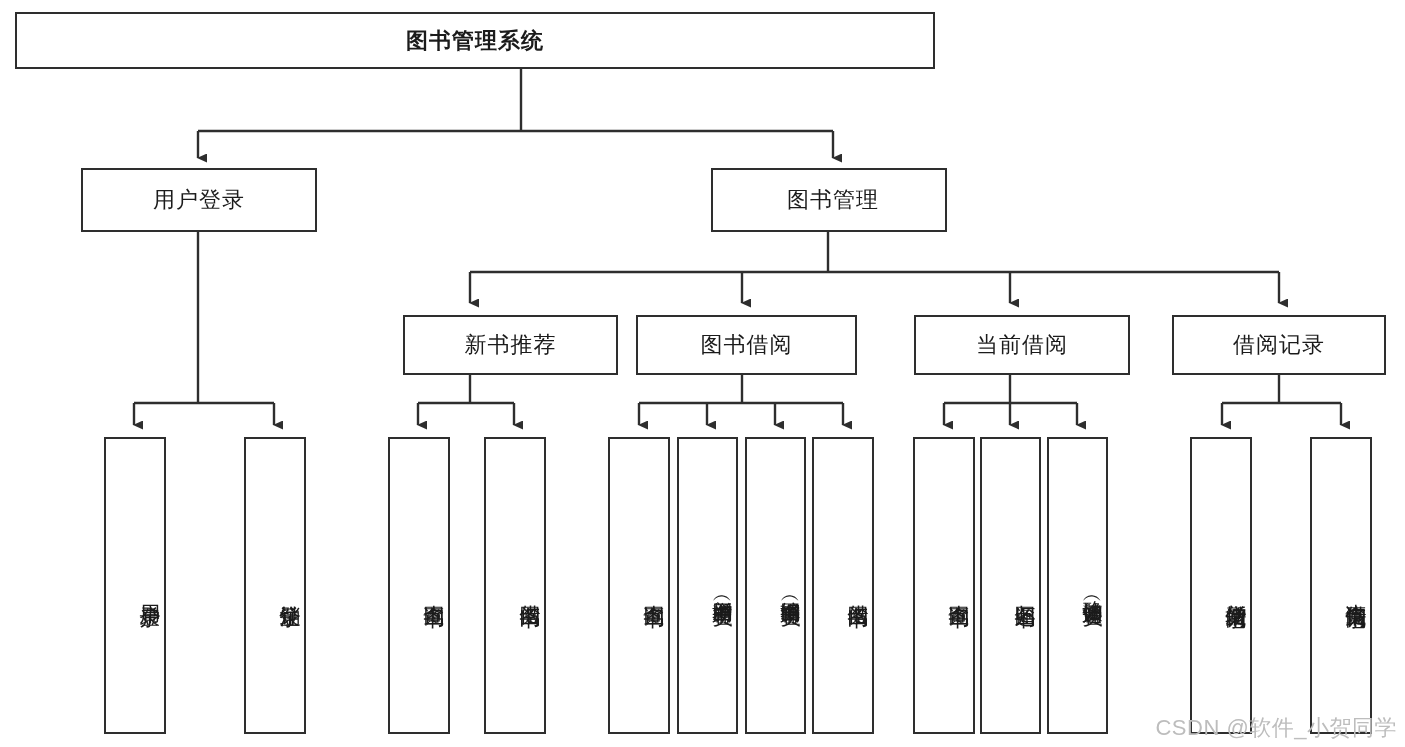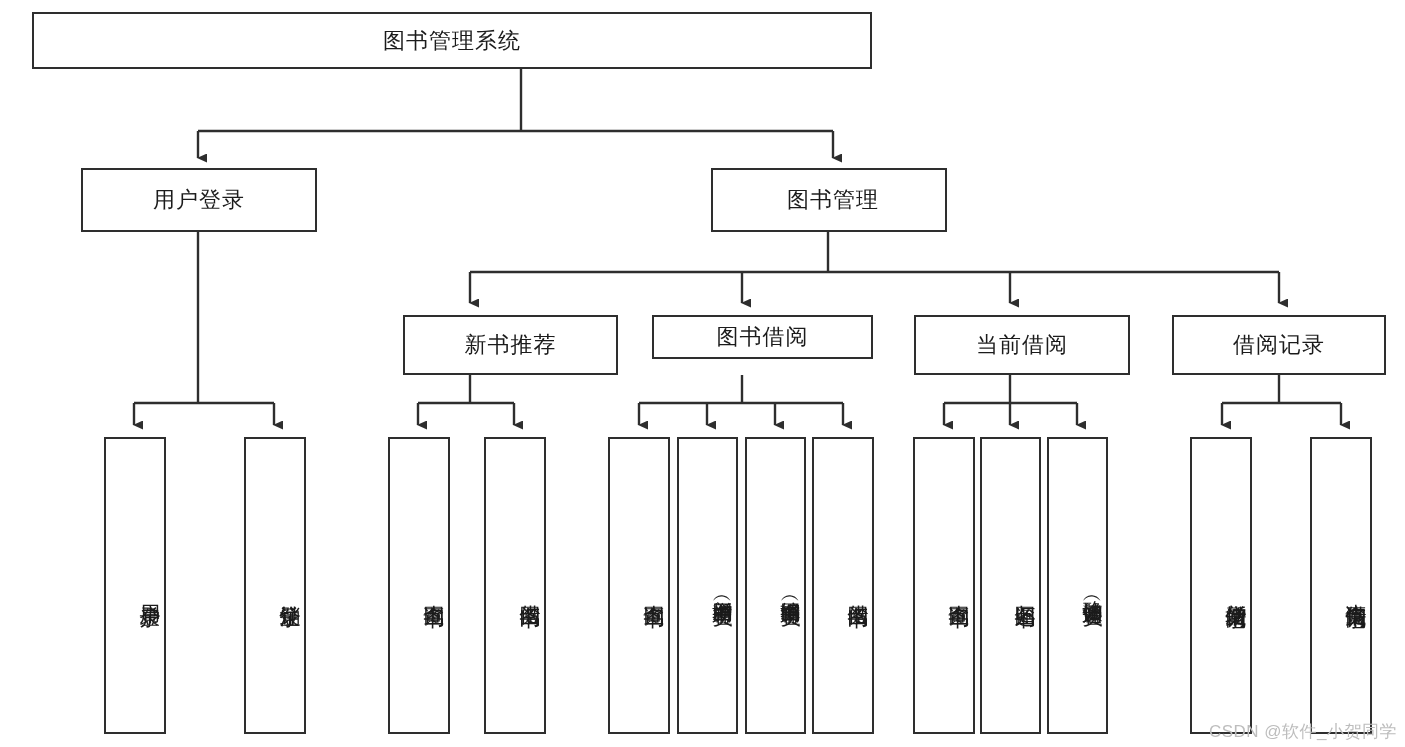--- a/index.html
+++ b/index.html
@@ -7,21 +7,21 @@
   #canvas{position:relative;width:1405px;height:747px;background:#fff;overflow:hidden;}
   #wires{position:absolute;left:0;top:0;width:1405px;height:747px;}
   .node{position:absolute;box-sizing:border-box;background:#ffffff;
         border:2px solid #2e2e2e;display:flex;align-items:center;justify-content:center;
         color:#1b1b1b;}
   .node.h{font-size:22px;letter-spacing:1px;}
   .leaf{writing-mode:vertical-rl;text-orientation:upright;
         font-size:21px;line-height:1.32;letter-spacing:1px;
         padding-top:8px;align-items:flex-start;justify-content:center;}
   .leaf.tall{font-size:20px;}
-  #watermark{position:absolute;right:8px;bottom:4px;color:#bdbdbd;font-size:17px;
+  #watermark{position:absolute;right:8px;bottom:4px;color:#bdbdbd;font-size:22px;
              white-space:nowrap;letter-spacing:0.5px;}
 </style>
 </head>
 <body>
 
 <div id="canvas">
 
   <svg id="wires" viewBox="0 0 1405 747" xmlns="http://www.w3.org/2000/svg">
     <defs>
       <marker id="ar" markerWidth="9" markerHeight="10" refX="4.5" refY="9" orient="auto" markerUnits="userSpaceOnUse">
@@ -65,27 +65,27 @@
       <path d="M1010,403 L1010,425" marker-end="url(#ar)"></path>
       <path d="M1077,403 L1077,425" marker-end="url(#ar)"></path>
 
       <path d="M1279,375 L1279,403"></path>
       <path d="M1222,403 L1341,403"></path>
       <path d="M1222,403 L1222,425" marker-end="url(#ar)"></path>
       <path d="M1341,403 L1341,425" marker-end="url(#ar)"></path>
     </g>
   </svg>
 
-  <div class="node h" style="left:32px;top:12px;width:840px;height:57px;">图书管理系统</div>
+  <div class="node h" style="left:15px;top:12px;width:920px;height:57px;font-weight:bold;">图书管理系统</div>
 
   <div class="node h" style="left:81px;top:168px;width:236px;height:64px;">用户登录</div>
   <div class="node h" style="left:711px;top:168px;width:236px;height:64px;padding-left:8px;">图书管理</div>
 
   <div class="node h" style="left:363px;top:315px;width:215px;height:60px;margin-left:40px;">新书推荐</div>
-  <div class="node h" style="left:652px;top:315px;width:221px;height:44px;">图书借阅</div>
+  <div class="node h" style="left:636px;top:315px;width:221px;height:60px;">图书借阅</div>
   <div class="node h" style="left:902px;top:315px;width:216px;height:60px;margin-left:12px;">当前借阅</div>
   <div class="node h" style="left:1172px;top:315px;width:214px;height:60px;">借阅记录</div>
 
   <div class="node leaf" style="left:104px;top:437px;width:62px;height:297px;">用户登录</div>
   <div class="node leaf" style="left:244px;top:437px;width:62px;height:297px;">注销登录</div>
 
   <div class="node leaf" style="left:388px;top:437px;width:62px;height:297px;">查询图书</div>
   <div class="node leaf" style="left:484px;top:437px;width:62px;height:297px;">借阅图书</div>
 
   <div class="node leaf" style="left:608px;top:437px;width:62px;height:297px;">查询图书</div>

